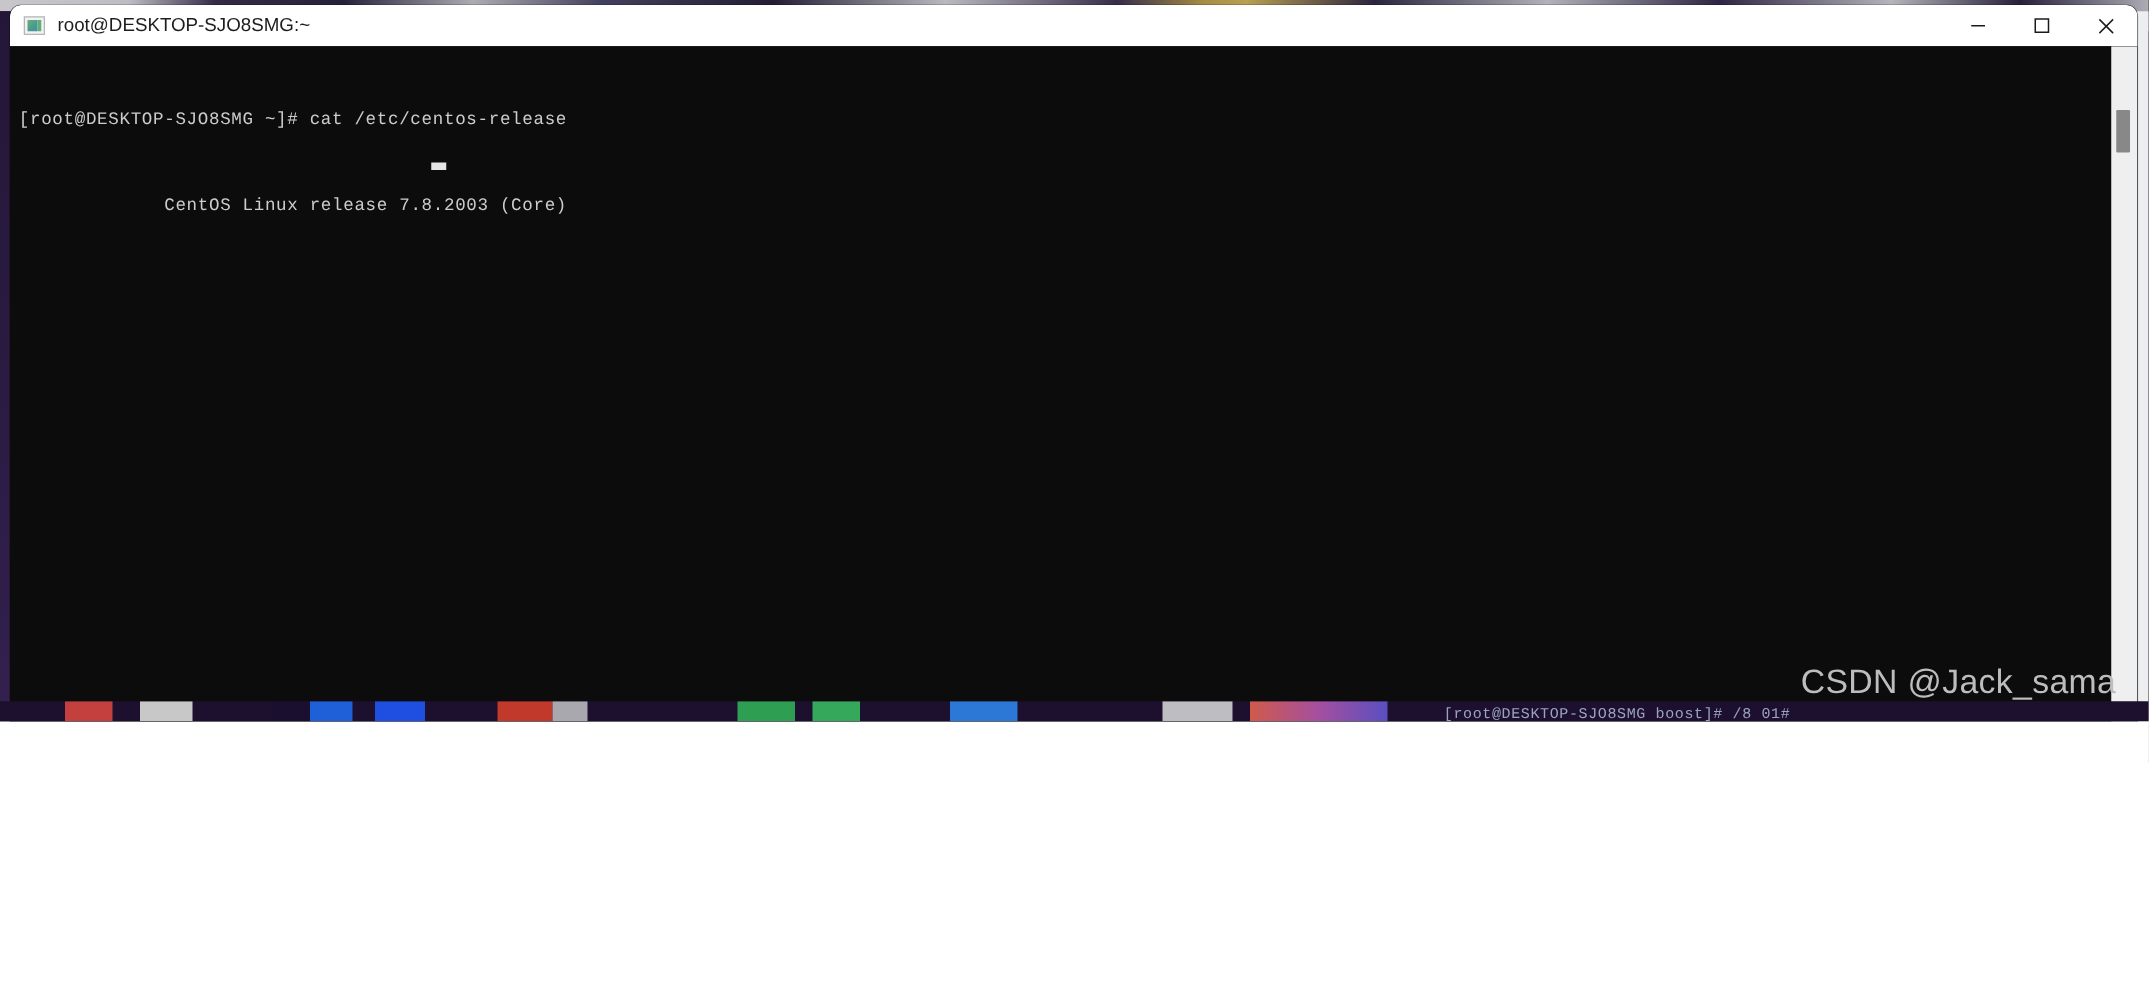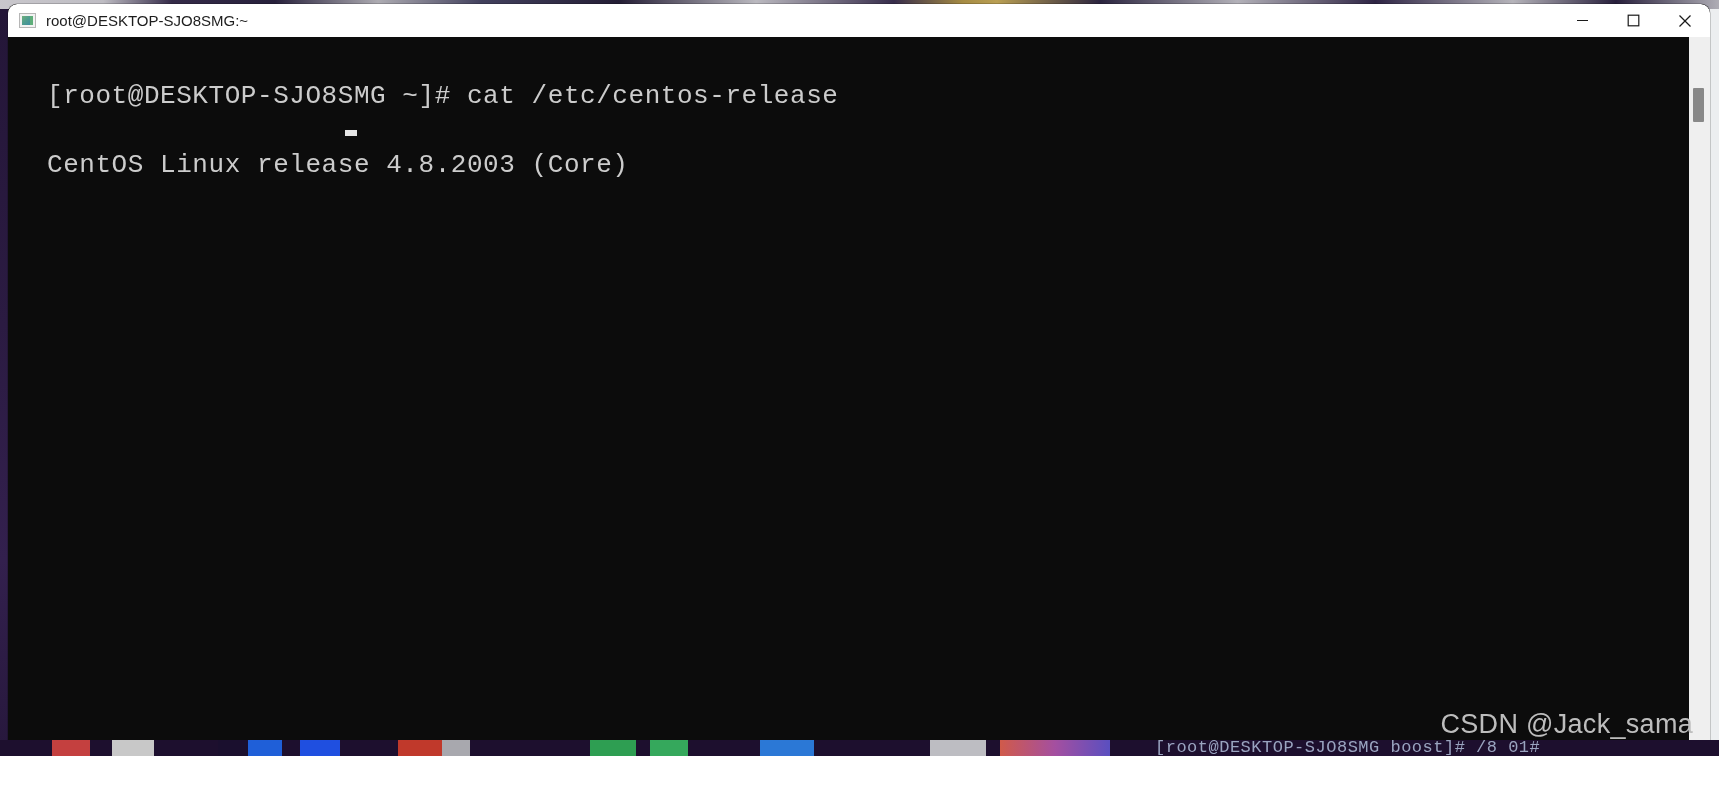--- a/index.html
+++ b/index.html
@@ -8,23 +8,24 @@
     width: 1719px;
     height: 797px;
     overflow: hidden;
     background: #ffffff;
     font-family: "Liberation Sans", sans-serif;
   }
 
   #screen {
     position: relative;
     width: 1719px;
-    height: 756px;
+    height: 577px;
     overflow: hidden;
     background: #1a0f26;
+    text-align: right;
   }
 
   
   .desktop-bg {
     position: absolute;
     inset: 0;
     background: #160b20;
   }
   .bg-strip-top {
     position: absolute;
@@ -75,21 +76,21 @@
   .tb-item {
     position: absolute;
     bottom: 0;
     height: 16px;
   }
   .tb-text {
     position: absolute;
     bottom: -1px;
     left: 1155px;
     font-family: "Liberation Mono", monospace;
-    font-size: 17px;
+    font-size: 12px;
     color: #9aa4c0;
     letter-spacing: 0.5px;
     white-space: nowrap;
   }
 
   
   .window {
     position: absolute;
     left: 8px; top: 4px;
     width: 1702px; height: 779px;
@@ -155,26 +156,25 @@
     position: relative;
     height: 746px;
     background: #0c0c0c;
     border-radius: 0 0 9px 9px;
     overflow: hidden;
   }
   .term-text {
     position: absolute;
     left: 7px; top: 2px;
     font-family: "Liberation Mono", "DejaVu Sans Mono", monospace;
-    font-size: 26px;
+    font-size: 14px;
     line-height: 23px;
     color: #cccccc;
     white-space: pre;
     letter-spacing: 0.55px;
-    margin-left: 32px;
   }
   .term-line { display: block; height: 23px; }
   .cursor {
     position: absolute;
     left: 337px; top: 93px;
     width: 12px; height: 6px;
     background: #e6e6e6;
   }
 
   
@@ -244,21 +244,21 @@
             <line x1="1.5" y1="1.5" x2="12.5" y2="12.5" stroke="#1b1b1b" stroke-width="1.2"></line>
             <line x1="12.5" y1="1.5" x2="1.5" y2="12.5" stroke="#1b1b1b" stroke-width="1.2"></line>
           </svg>
         </div>
       </div>
     </div>
 
     <div class="term">
       <div class="term-text">
         <span class="term-line">[root@DESKTOP-SJO8SMG ~]# cat /etc/centos-release</span>
-        <span class="term-line">CentOS Linux release 4.8.2003 (Core)</span>
+        <span class="term-line">CentOS Linux release 7.8.2003 (Core)</span>
       </div>
       <div class="cursor"></div>
 
       <div class="scrollbar">
         <div class="scroll-thumb"></div>
       </div>
     </div>
   </div>
 
   <div class="taskbar">

